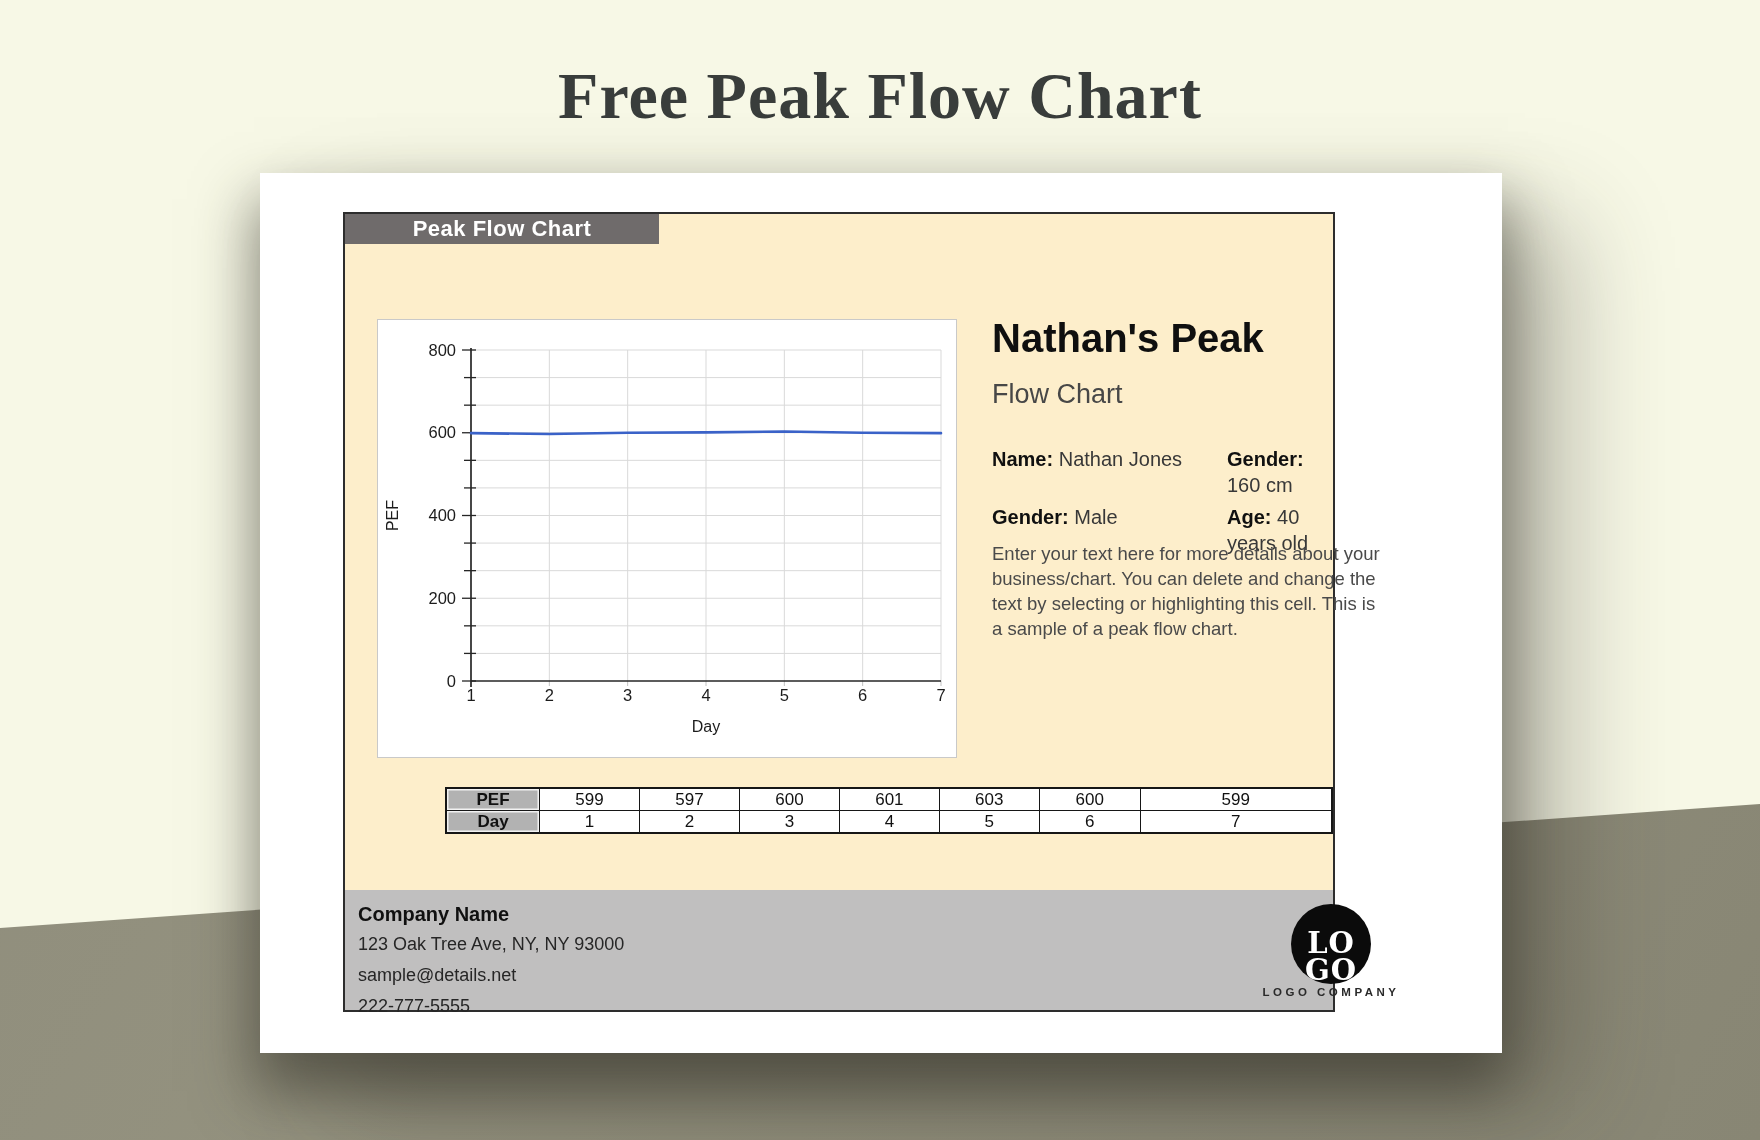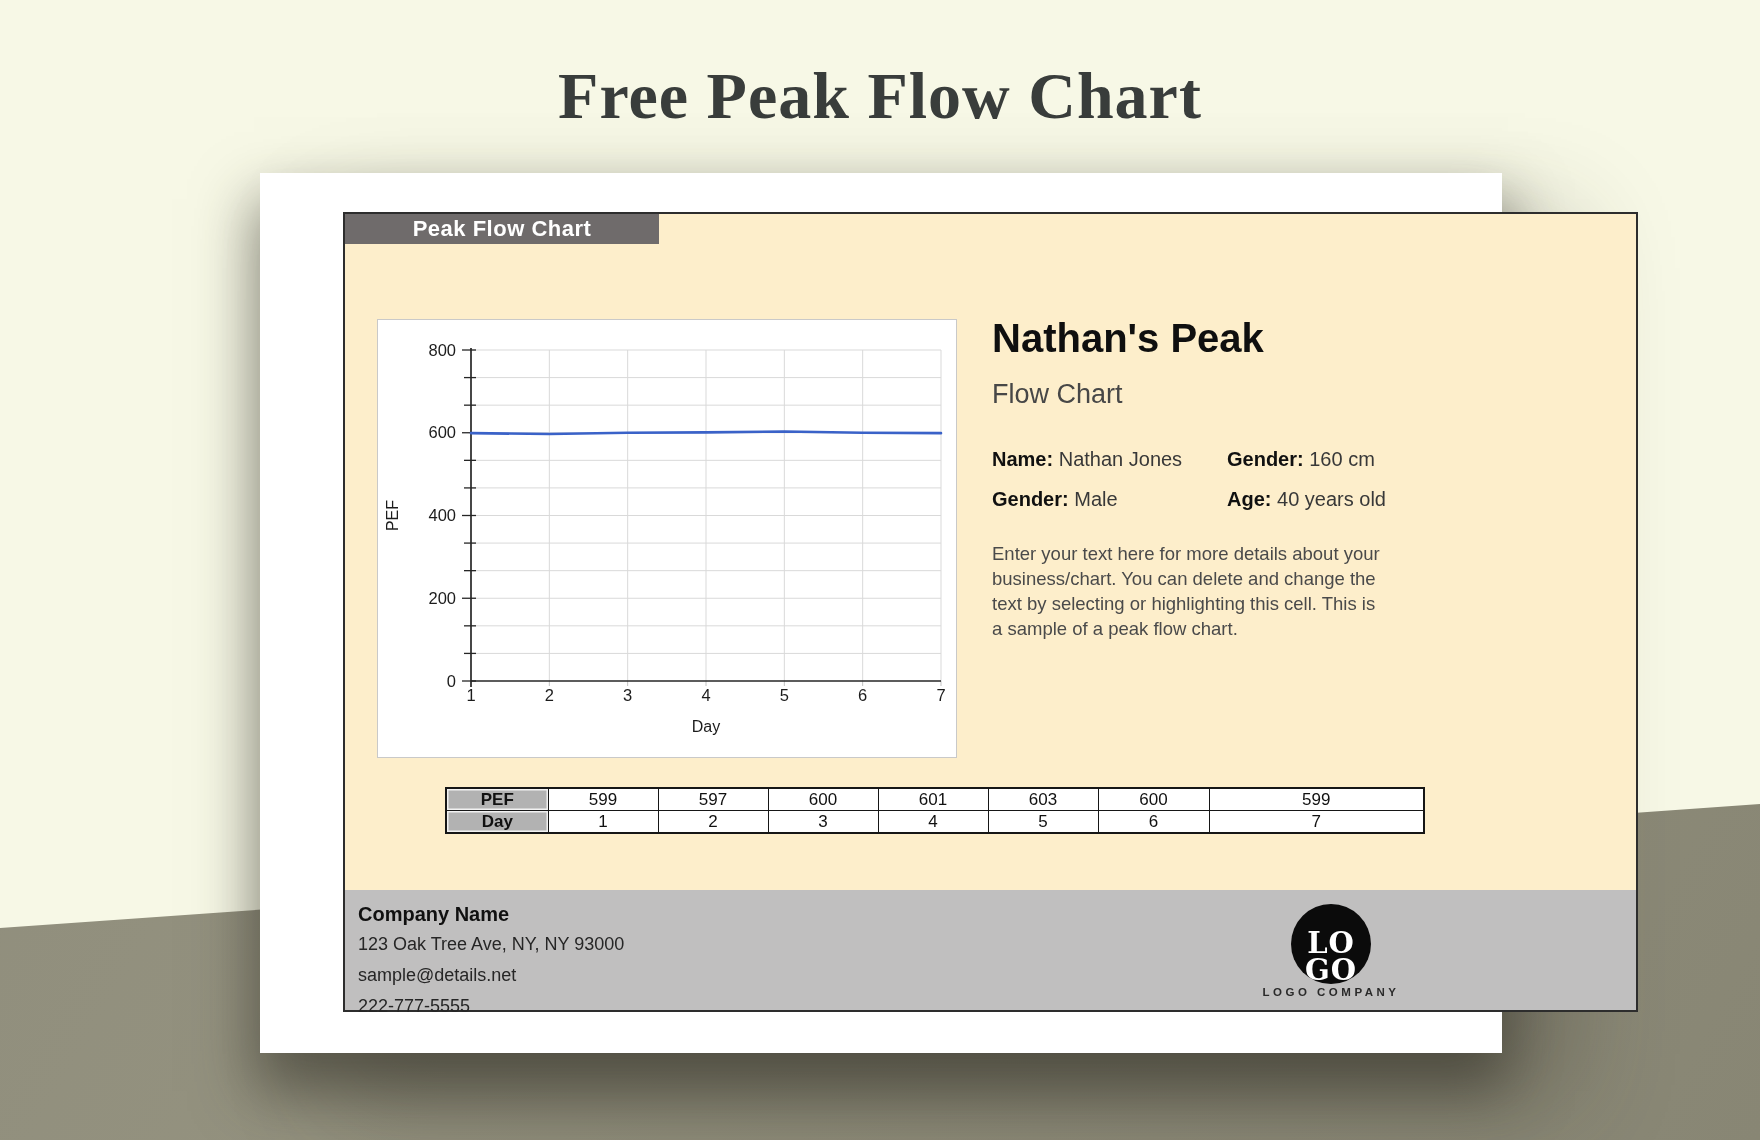--- a/index.html
+++ b/index.html
@@ -11,35 +11,35 @@
            background:linear-gradient(120deg,#8d8b7b 0%,#94927f 40%,#888674 100%);
            clip-path:polygon(0 928px,1760px 804px,1760px 1140px,0 1140px);}
   
   .page-title{position:absolute;left:0;top:58px;width:1760px;text-align:center;
               font-family:"Liberation Serif",serif;font-weight:700;
               font-size:66px;color:#393d3b;letter-spacing:1px;}
   
   .card{position:absolute;left:260px;top:173px;width:1242px;height:880px;background:#ffffff;
         box-shadow:0 32px 55px 6px rgba(50,48,38,.55), 70px 48px 95px rgba(50,48,38,.28);}
   
-  .panel{position:absolute;left:83px;top:39px;width:1295px;height:800px;box-sizing:border-box;
+  .panel{position:absolute;left:83px;top:39px;width:992px;height:800px;box-sizing:border-box;
          border:2px solid #2d2d2d;background:#fdeecb;padding-left:8px;}
   .tab{position:absolute;left:0;top:0;width:314px;height:30px;background:#6f6b6b;
        color:#ffffff;font-weight:bold;font-size:22px;line-height:30px;text-align:center;
        letter-spacing:.5px;}
   
   .chart-box{position:absolute;left:32px;top:105px;width:580px;height:439px;box-sizing:border-box;
              background:#ffffff;border:1px solid #c9c9c9;}
   
   .h1{position:absolute;left:647px;top:100px;font-size:40px;line-height:48px;
       font-weight:bold;color:#0f0f0f;}
   .h2{position:absolute;left:647px;top:164px;font-size:27px;line-height:32px;
       font-weight:normal;color:#474747;}
   .details{position:absolute;left:647px;top:232px;display:grid;
-           grid-template-columns:235px auto;row-gap:14px;font-size:20px;line-height:26px;
+           grid-template-columns:235px auto;row-gap:6px;font-size:20px;line-height:26px;
            color:#383838;}
   .details b{color:#101010;}
   .note{position:absolute;left:647px;top:327px;width:392px;font-size:18.5px;
         line-height:25px;color:#4a4a4a;}
   
   table.pef{position:absolute;left:100px;top:573px;border-collapse:collapse;
             table-layout:fixed;font-size:17px;color:#111;}
   table.pef td{border:1.5px solid #161616;height:21px;text-align:center;padding:0;
                background:#ffffff;}
   table.pef td.hdr{background:#b2b2b2;font-weight:bold;

